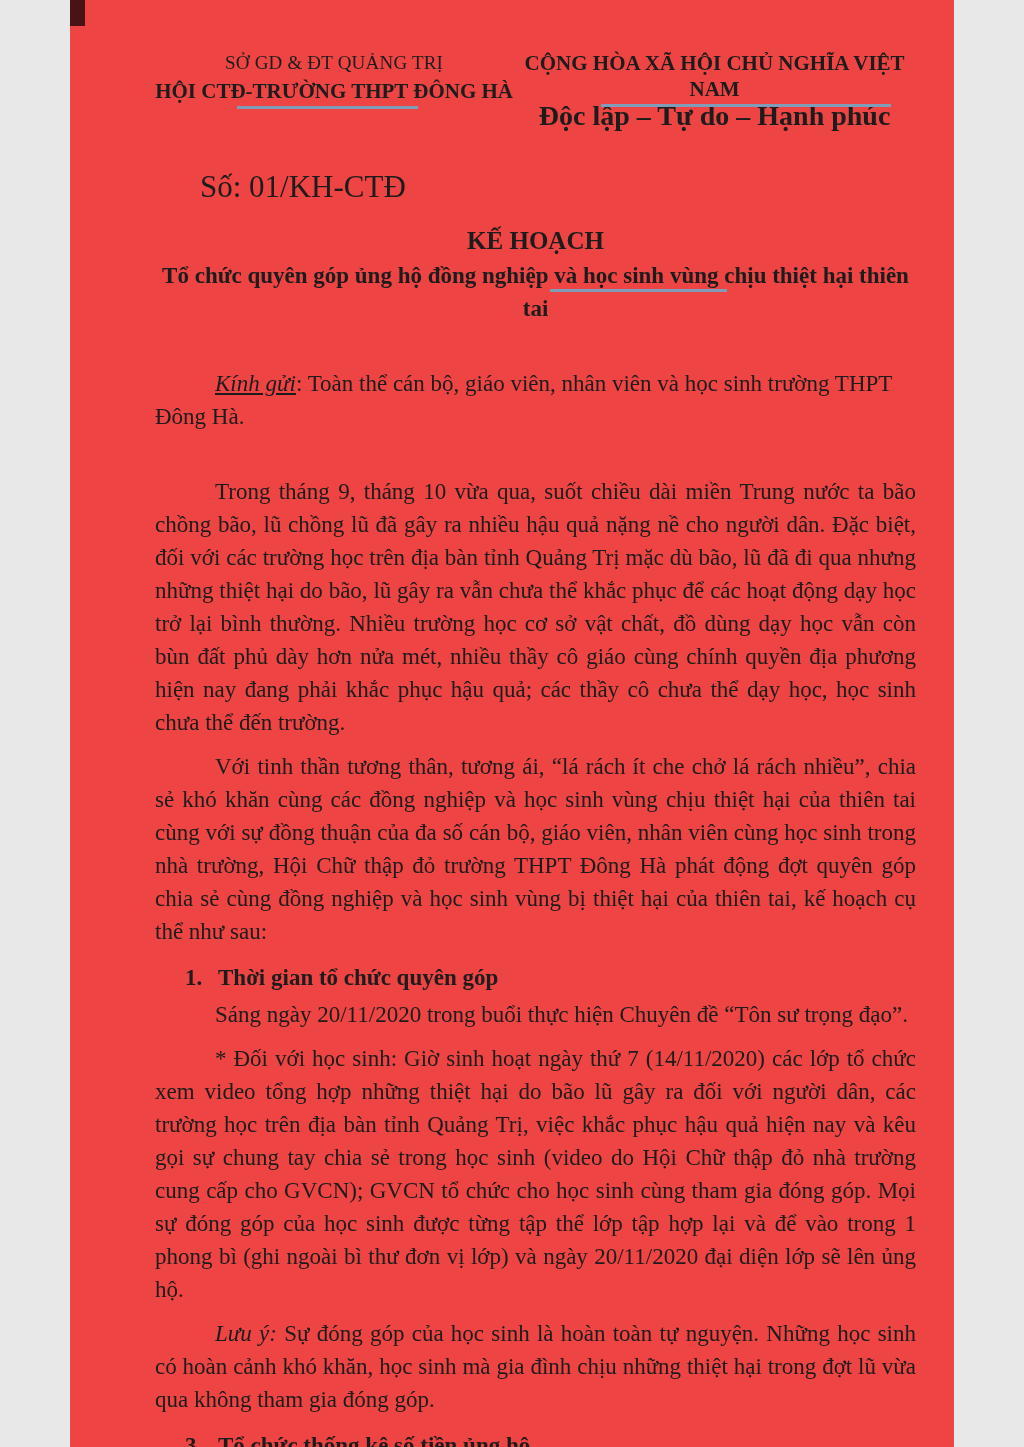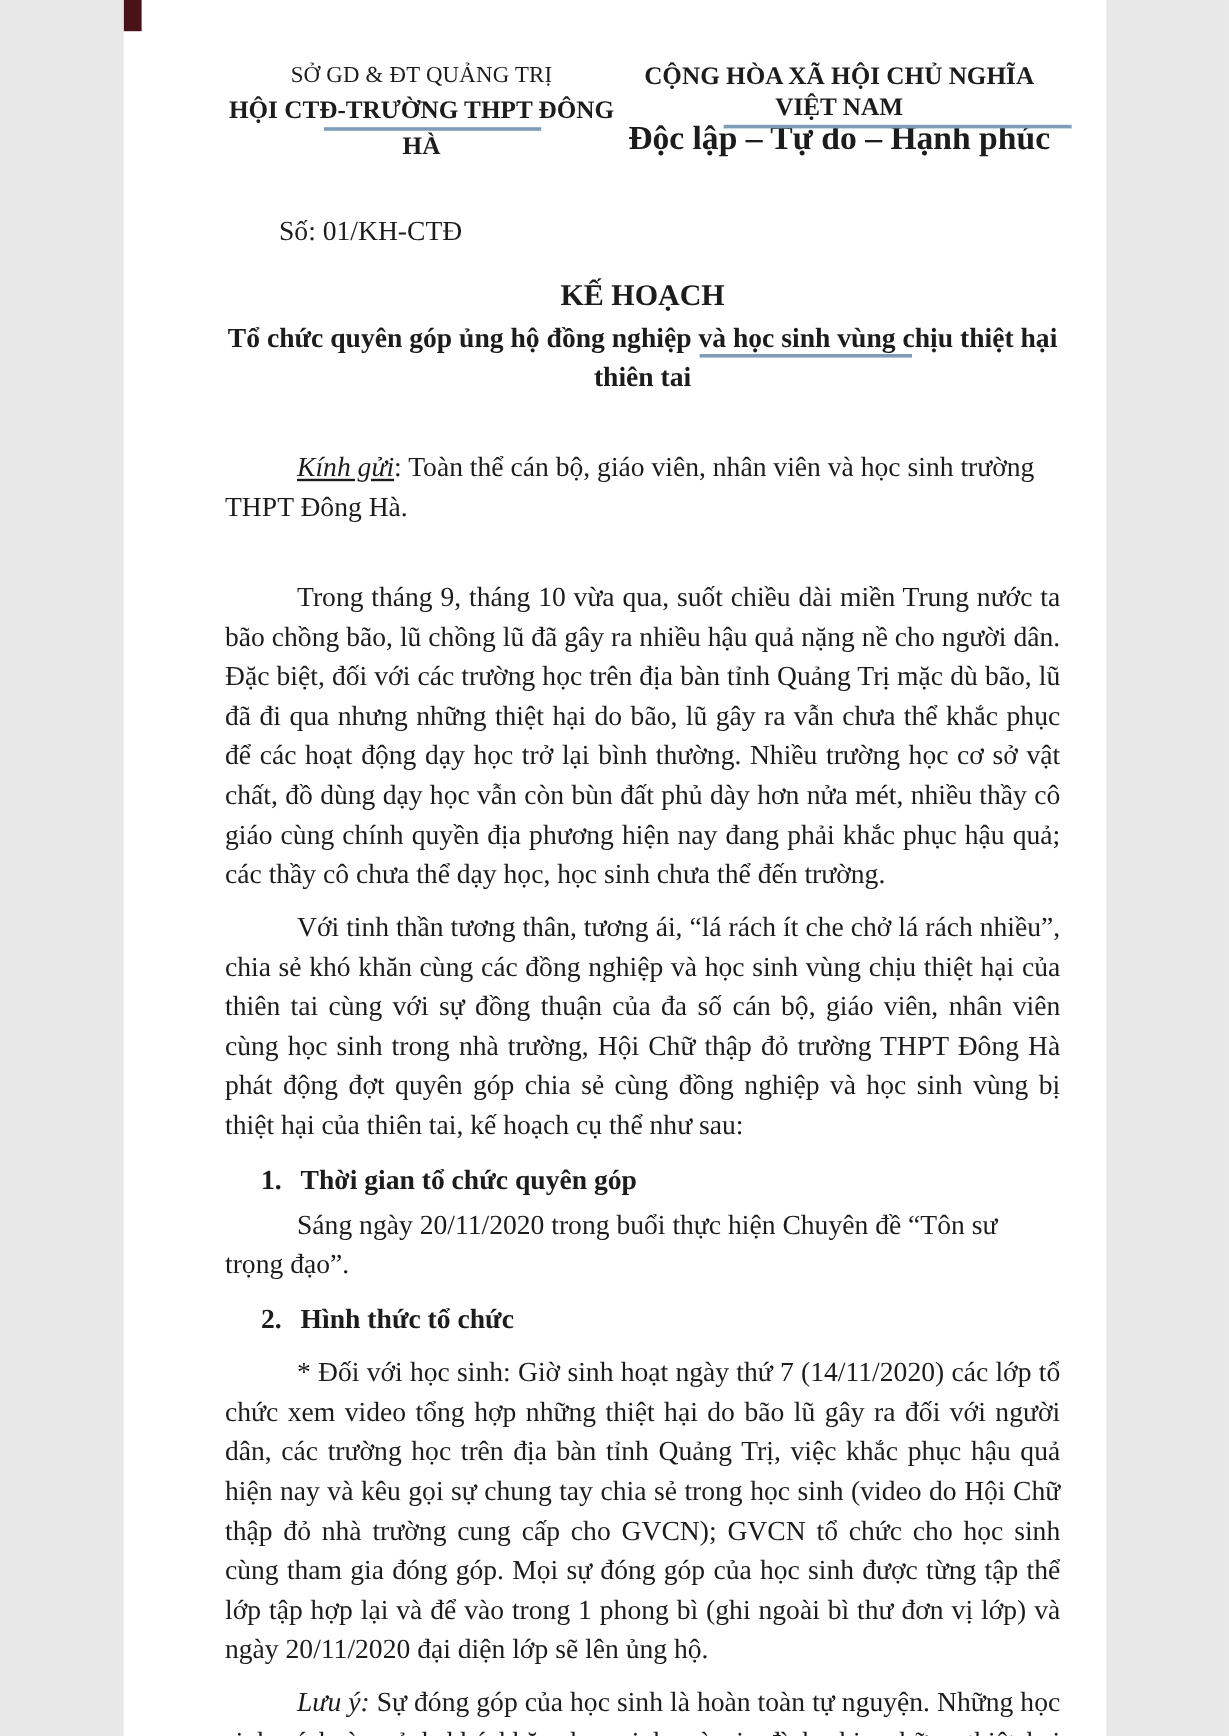--- a/index.html
+++ b/index.html
@@ -1,22 +1,22 @@
 <!DOCTYPE html>
 <html lang="vi"><head>
 <meta charset="utf-8">
 <style>
   * { margin: 0; padding: 0; box-sizing: border-box; }
   html, body { background: #e8e8e8; }
   .page {
     position: relative;
-    width: 819px;
+    width: 884px;
     height: 1447px;
     margin: 0 auto;
-    background: #ffffff;
+    background: #ef4444;
     color: #1c1c1c;
     font-family: "Liberation Serif", "DejaVu Serif", serif;
     font-size: 23px;
     line-height: 33px;
     padding: 50px 38px 0 85px;
     overflow: hidden;
   }
   .corner-mark {
     position: absolute;
     left: 0; top: 0;
@@ -35,21 +35,21 @@
   .hr1 { font-size: 21px; line-height: 26px; font-weight: bold; }
   .hr2 { font-size: 28px; line-height: 28px; font-weight: bold; }
   .rule { position: absolute; height: 3px; }
   .rule-left   { left: 82px;  top: 56px; width: 181px; }
   .rule-right  { left: 88px;  top: 54px; width: 290px; }
   
   .meta-row {
     margin-top: 40px;
     display: flex;
     justify-content: space-between;
-    font-size: 23px;
+    font-size: 31px;
   }
   .doc-number { margin-left: 45px; }
   .place-date { font-style: italic; margin-right: 36px; }
   
   .title {
     margin-top: 22px;
     text-align: center;
     font-weight: bold;
     font-size: 25px;
     line-height: 32px;
@@ -113,21 +113,20 @@
 
   <p class="salutation"><span class="kg">Kính gửi</span><span>: Toàn thể cán bộ, giáo viên, nhân viên và học sinh trường THPT Đông Hà.</span></p>
 
   <p class="body-para first-para">Trong tháng 9, tháng 10 vừa qua, suốt chiều dài miền Trung nước ta bão chồng bão, lũ chồng lũ đã gây ra nhiều hậu quả nặng nề cho người dân. Đặc biệt, đối với các trường học trên địa bàn tỉnh Quảng Trị mặc dù bão, lũ đã đi qua nhưng những thiệt hại do bão, lũ gây ra vẫn chưa thể khắc phục để các hoạt động dạy học trở lại bình thường. Nhiều trường học cơ sở vật chất, đồ dùng dạy học vẫn còn bùn đất phủ dày hơn nửa mét, nhiều thầy cô giáo cùng chính quyền địa phương hiện nay đang phải khắc phục hậu quả; các thầy cô chưa thể dạy học, học sinh chưa thể đến trường.</p>
 
   <p class="body-para">Với tinh thần tương thân, tương ái, “lá rách ít che chở lá rách nhiều”, chia sẻ khó khăn cùng các đồng nghiệp và học sinh vùng chịu thiệt hại của thiên tai cùng với sự đồng thuận của đa số cán bộ, giáo viên, nhân viên cùng học sinh trong nhà trường, Hội Chữ thập đỏ trường THPT Đông Hà phát động đợt quyên góp chia sẻ cùng đồng nghiệp và học sinh vùng bị thiệt hại của thiên tai, kế hoạch cụ thể như sau:</p>
 
   <div class="sec"><span class="num">1.</span><span>Thời gian tổ chức quyên góp</span></div>
   <p class="sec-content">Sáng ngày 20/11/2020 trong buổi thực hiện Chuyên đề “Tôn sư trọng đạo”.</p>
 
-  <div class="sec"><span class="num">2.</span><span>Hình thức tổ chức</span></div>
 
   <p class="body-para">* Đối với học sinh: Giờ sinh hoạt ngày thứ 7 (14/11/2020) các lớp tổ chức xem video tổng hợp những thiệt hại do bão lũ gây ra đối với người dân, các trường học trên địa bàn tỉnh Quảng Trị, việc khắc phục hậu quả hiện nay và kêu gọi sự chung tay chia sẻ trong học sinh (video do Hội Chữ thập đỏ nhà trường cung cấp cho GVCN); GVCN tổ chức cho học sinh cùng tham gia đóng góp. Mọi sự đóng góp của học sinh được từng tập thể lớp tập hợp lại và để vào trong 1 phong bì (ghi ngoài bì thư đơn vị lớp) và ngày 20/11/2020 đại diện lớp sẽ lên ủng hộ.</p>
 
   <p class="body-para"><span class="note-label">Lưu ý:</span><span> Sự đóng góp của học sinh là hoàn toàn tự nguyện. Những học sinh có hoàn cảnh khó khăn, học sinh mà gia đình chịu những thiệt hại trong đợt lũ vừa qua không tham gia đóng góp.</span></p>
 
 
   <div class="sec sec-last"><span class="num">3.</span><span>Tổ chức thống kê số tiền ủng hộ</span></div>
 
 </div>
 

